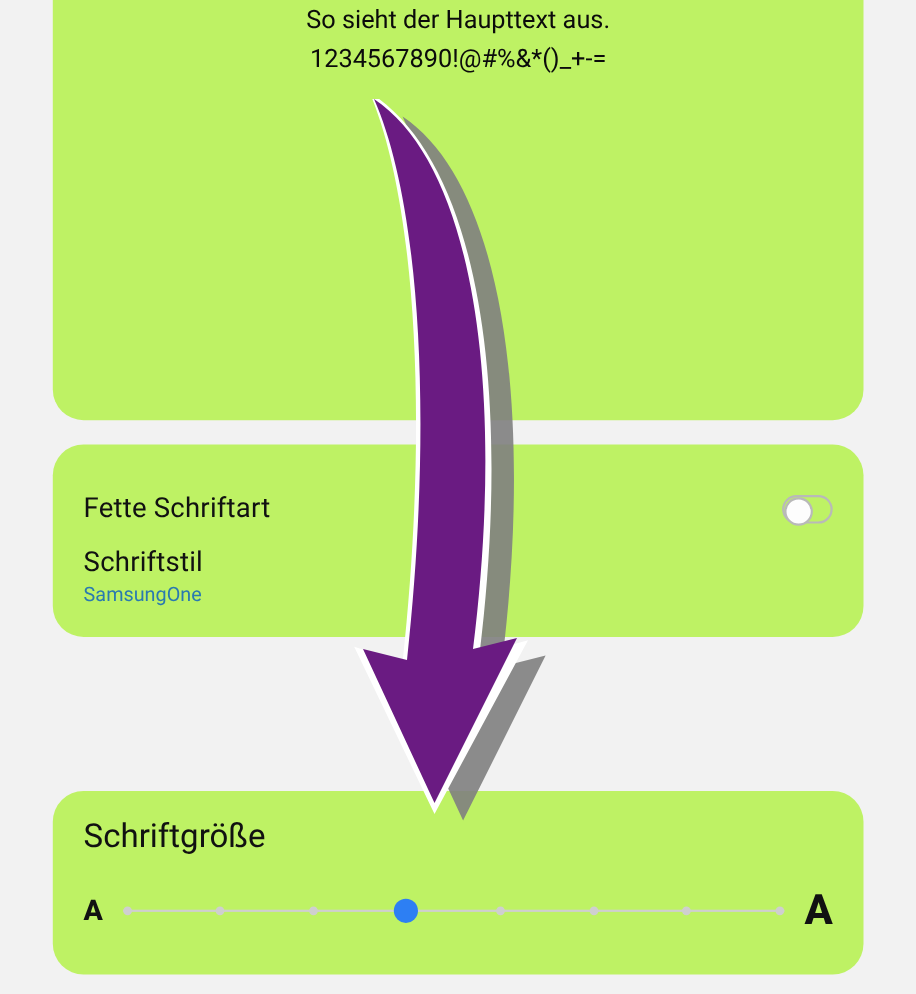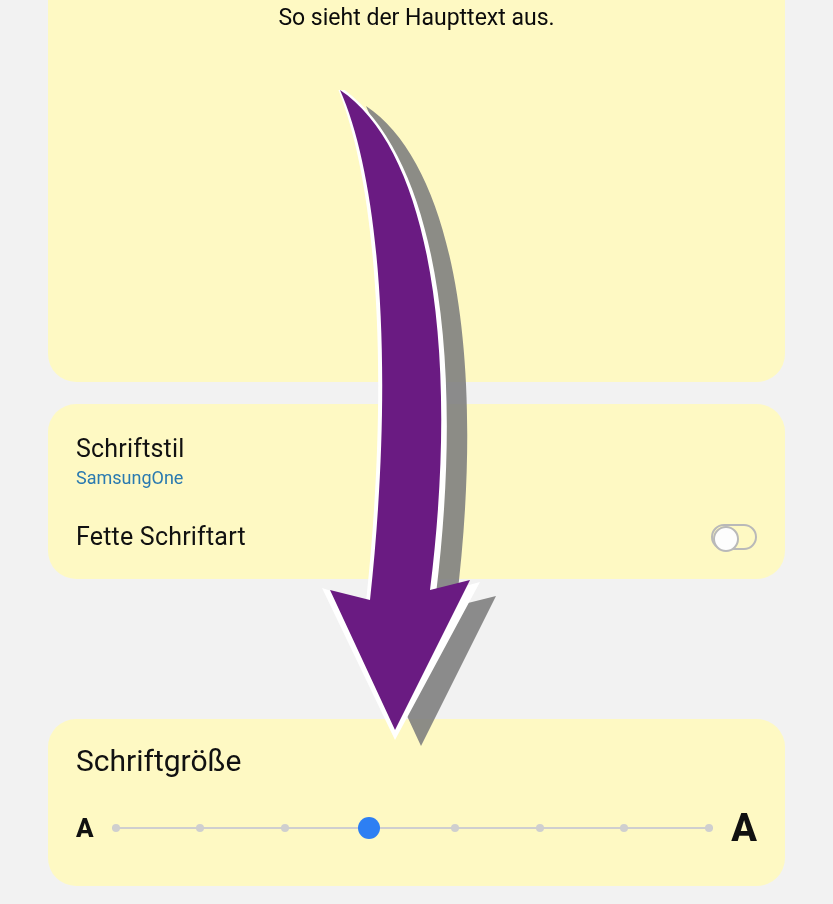--- a/index.html
+++ b/index.html
@@ -5,21 +5,21 @@
     * { margin: 0; padding: 0; box-sizing: border-box; }
     body {
       width: 833px;
       height: 904px;
       background: #f2f2f2;
       font-family: -apple-system, "Segoe UI", Roboto, Arial, sans-serif;
       position: relative;
       overflow: hidden;
     }
     .card {
-      background: #fef9c3;
+      background: #bef264;
       border-radius: 28px;
       margin: 0 48px;
     }
     .preview-card {
       padding: 0 24px 60px 24px;
       height: 382px;
       margin-top: 0;
       border-top-left-radius: 0;
       border-top-right-radius: 0;
     }
@@ -123,33 +123,34 @@
       top: 90px;
       pointer-events: none;
     }
   </style>
 </head>
 <body>
 
 <div class="card preview-card">
   <div class="preview-text">
     <div>So sieht der Haupttext aus.</div>
+    <div>1234567890!@#%&amp;*()_+-=</div>
   </div>
 </div>
 
 <div class="card settings-card">
+  <div class="settings-row bold-row">
+    <span class="settings-title">Fette Schriftart</span>
+    <span class="toggle"></span>
+  </div>
   <div class="settings-row">
     <div class="settings-label-group">
       <span class="settings-title">Schriftstil</span>
       <span class="settings-subtitle">SamsungOne</span>
     </div>
-  </div>
-  <div class="settings-row bold-row">
-    <span class="settings-title">Fette Schriftart</span>
-    <span class="toggle"></span>
   </div>
 </div>
 
 <div class="card size-card">
   <div class="size-title">Schriftgröße</div>
   <div class="slider-wrap">
     <span class="size-a-small">A</span>
     <div class="slider-track-area">
       <div class="slider-line"></div>
       <div class="slider-ticks" id="slider-ticks">

